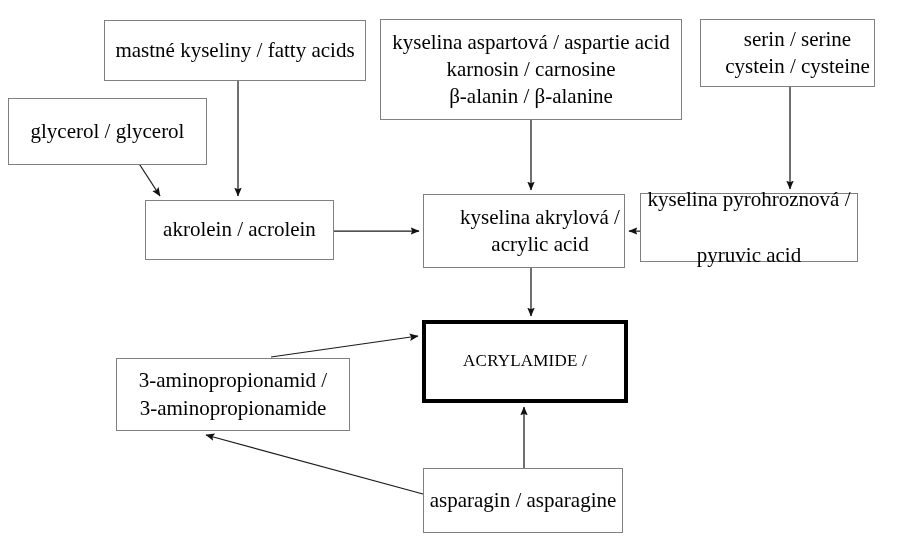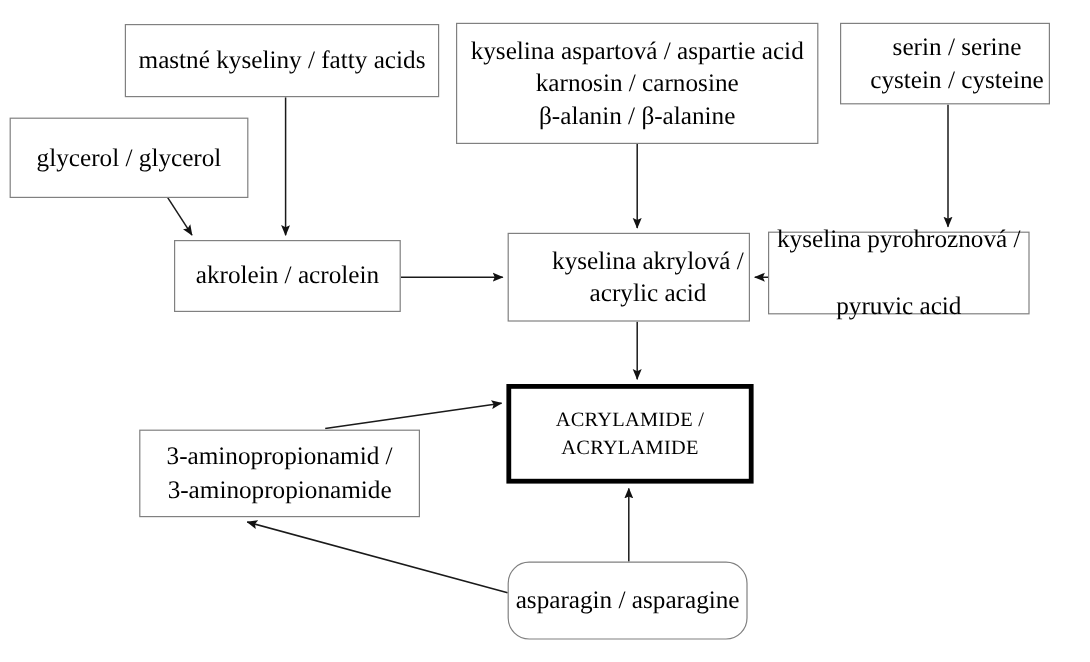--- a/index.html
+++ b/index.html
@@ -98,24 +98,23 @@
       <div class="node" style="left: 423px; top: 194px; width: 202px; height: 74px; border-color: rgb(128, 128, 128); padding-left: 32px;">
         <span class="ln">kyselina akrylová /</span>
         <span class="ln">acrylic acid</span>
       </div>
       <div class="node" style="left: 640px; top: 193px; width: 218px; height: 69px; border-color: rgb(128, 128, 128); gap: 28px;">
         <span class="ln">kyselina pyrohroznová /</span>
         <span class="ln">pyruvic acid</span>
       </div>
       <div class="node emphasis" style="left: 422px; top: 320px; width: 206px; height: 83px; border-color: rgb(0, 0, 0);">
         <span class="ln">ACRYLAMIDE /</span>
-        <span class="ln">ACRYLAMIDE</span>
       </div>
       <div class="node" style="left: 116px; top: 358px; width: 234px; height: 73px; border-color: rgb(128, 128, 128);">
         <span class="ln">3-aminopropionamid /</span>
         <span class="ln">3-aminopropionamide</span>
       </div>
-      <div class="node" style="left: 423px; top: 468px; width: 200px; height: 65px; border-color: rgb(128, 128, 128); border-radius: 18px;">
+      <div class="node" style="left: 423px; top: 468px; width: 200px; height: 65px; border-color: rgb(128, 128, 128);">
         <span class="ln">asparagin / asparagine</span>
       </div>
     </div>
 
 </div>
 
 </body></html>

